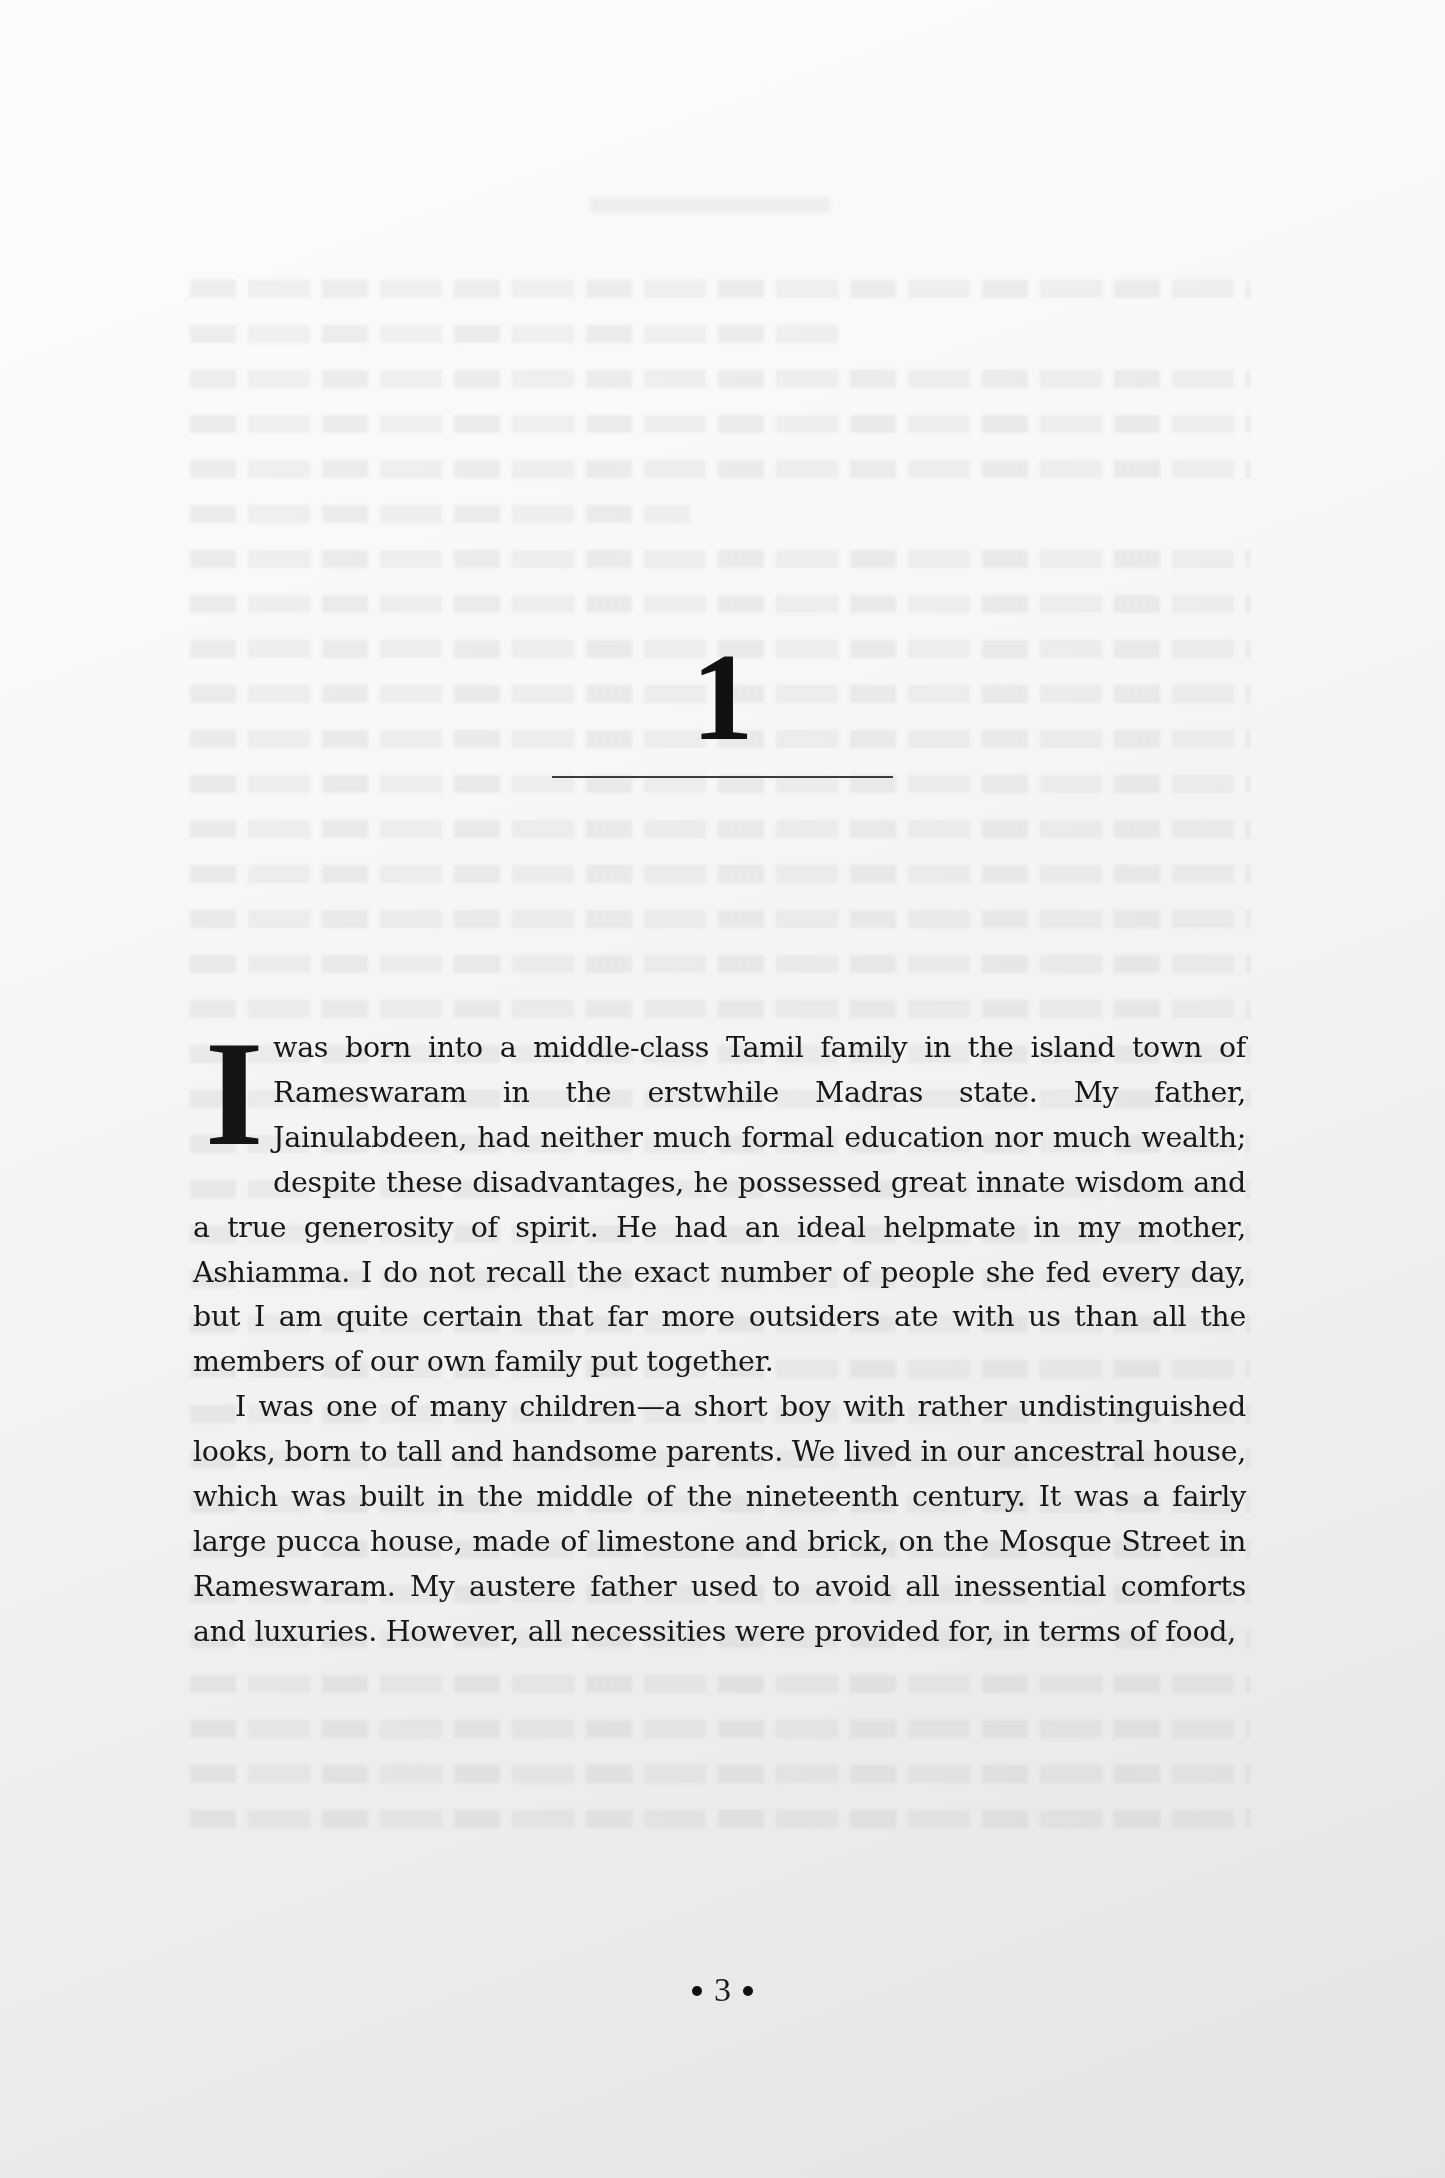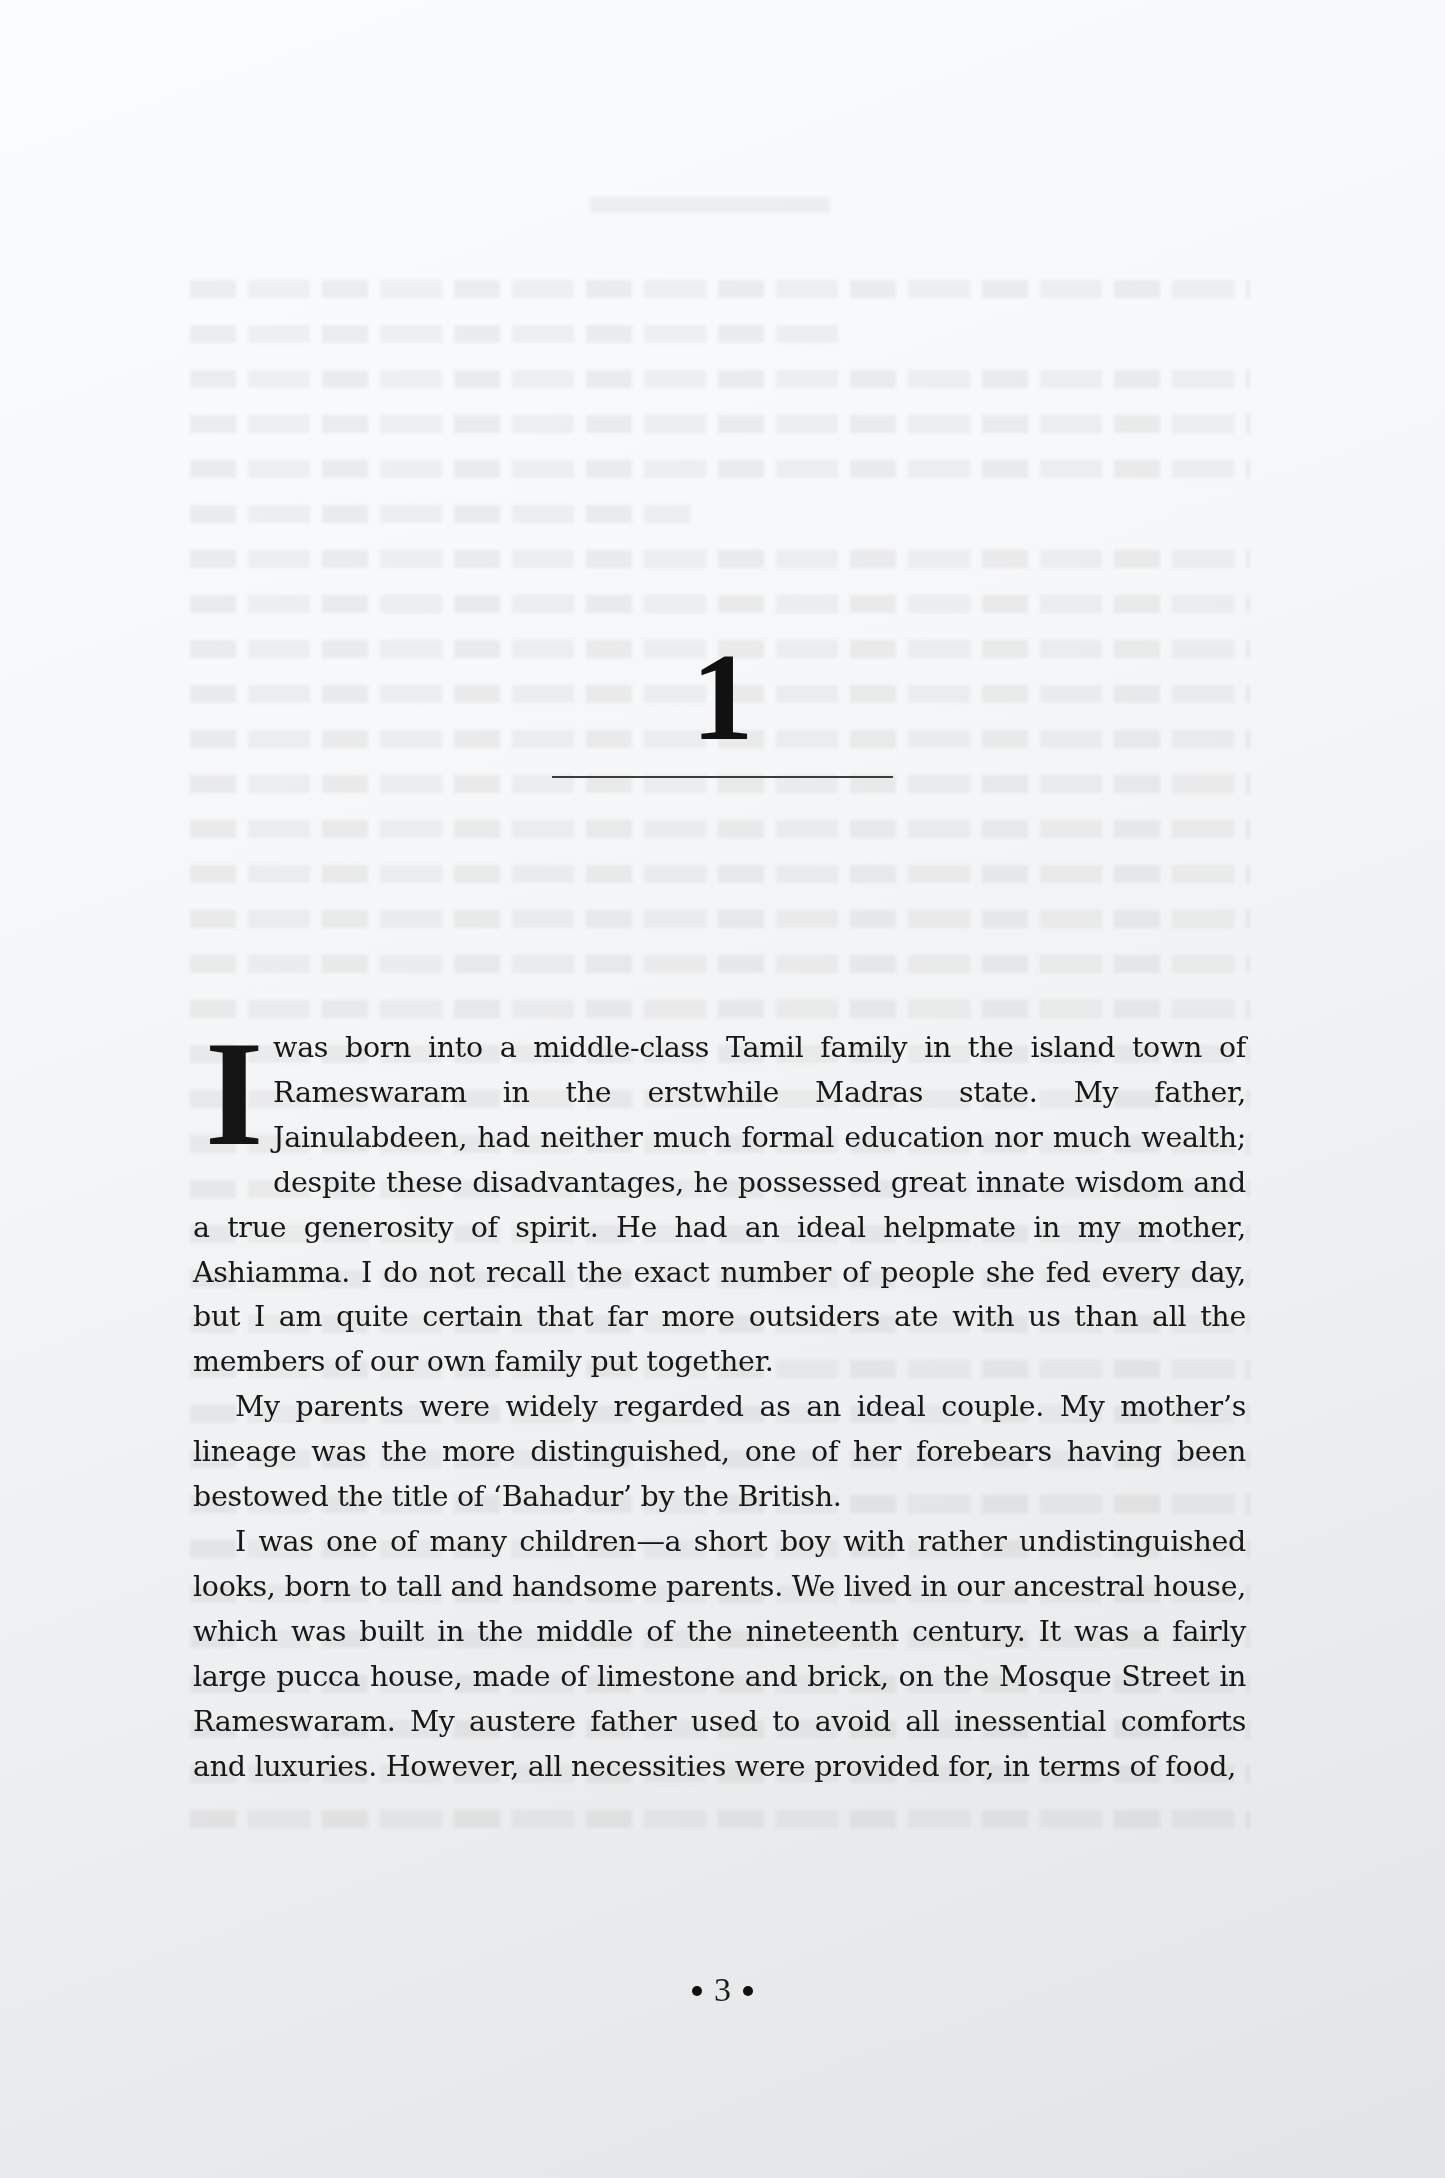--- a/index.html
+++ b/index.html
@@ -155,19 +155,18 @@
   <div class="st-line" style="top:1535px;width:1060px"></div>
   <div class="st-line" style="top:1580px;width:1060px"></div>
   <div class="st-line" style="top:1625px;width:1060px"></div>
 </div>
 
 <div class="chapter-number">1</div>
 <div class="chapter-rule"></div>
 
 <div class="body-text">
   <p><span class="drop-cap">I</span><span>was born into a middle-class Tamil family in the island town of Rameswaram in the erstwhile Madras state. My father, Jainulabdeen, had neither much formal education nor much wealth; despite these disadvantages, he possessed great innate wisdom and a true generosity of spirit. He had an ideal helpmate in my mother, Ashiamma. I do not recall the exact number of people she fed every day, but I am quite certain that far more outsiders ate with us than all the members of our own family put together.</span></p>
-  <p class="indent">My parents were widely regarded as an ideal couple. My mother’s lineage was the more distinguished, one of her forebears having been bestowed the title of ‘Bahadur’ by the British.</p>
   <p class="indent">I was one of many children—a short boy with rather undistinguished looks, born to tall and handsome parents. We lived in our ancestral house, which was built in the middle of the nineteenth century. It was a fairly large pucca house, made of limestone and brick, on the Mosque Street in Rameswaram. My austere father used to avoid all inessential comforts and luxuries. However, all necessities were provided for, in terms of food,</p>
 </div>
 
 <div class="page-number">
   <span class="dot"></span><span>3</span><span class="dot"></span>
 </div>
 
 </body></html>

